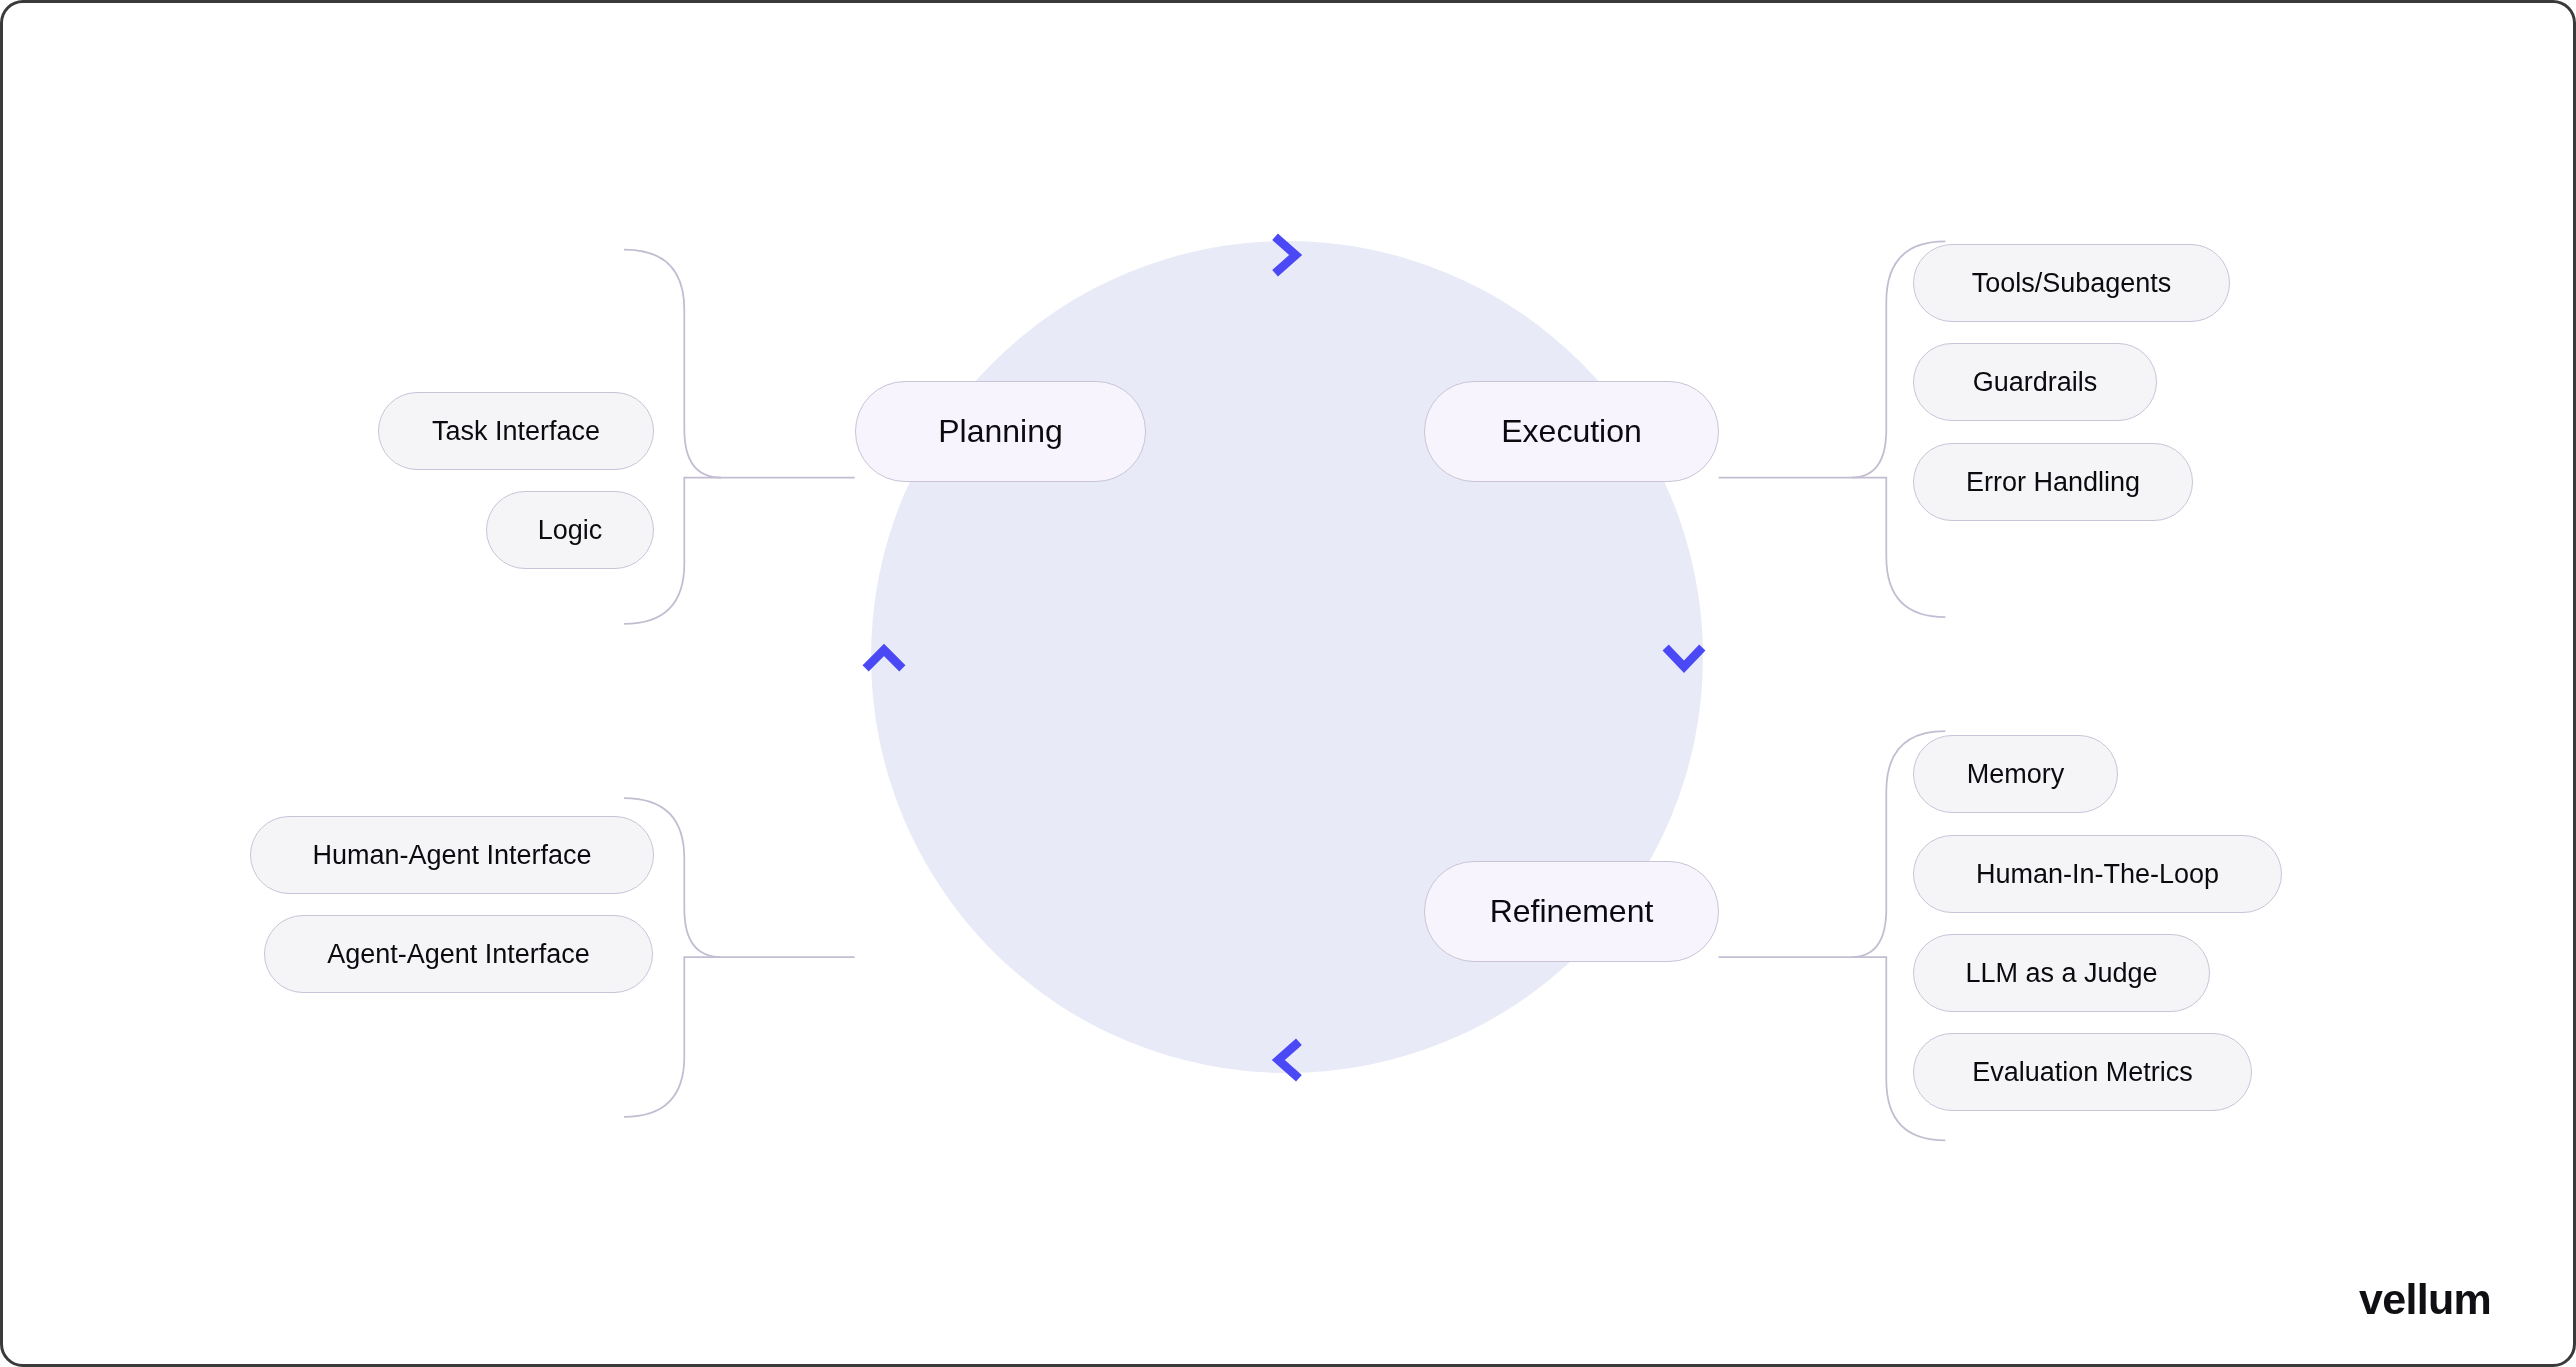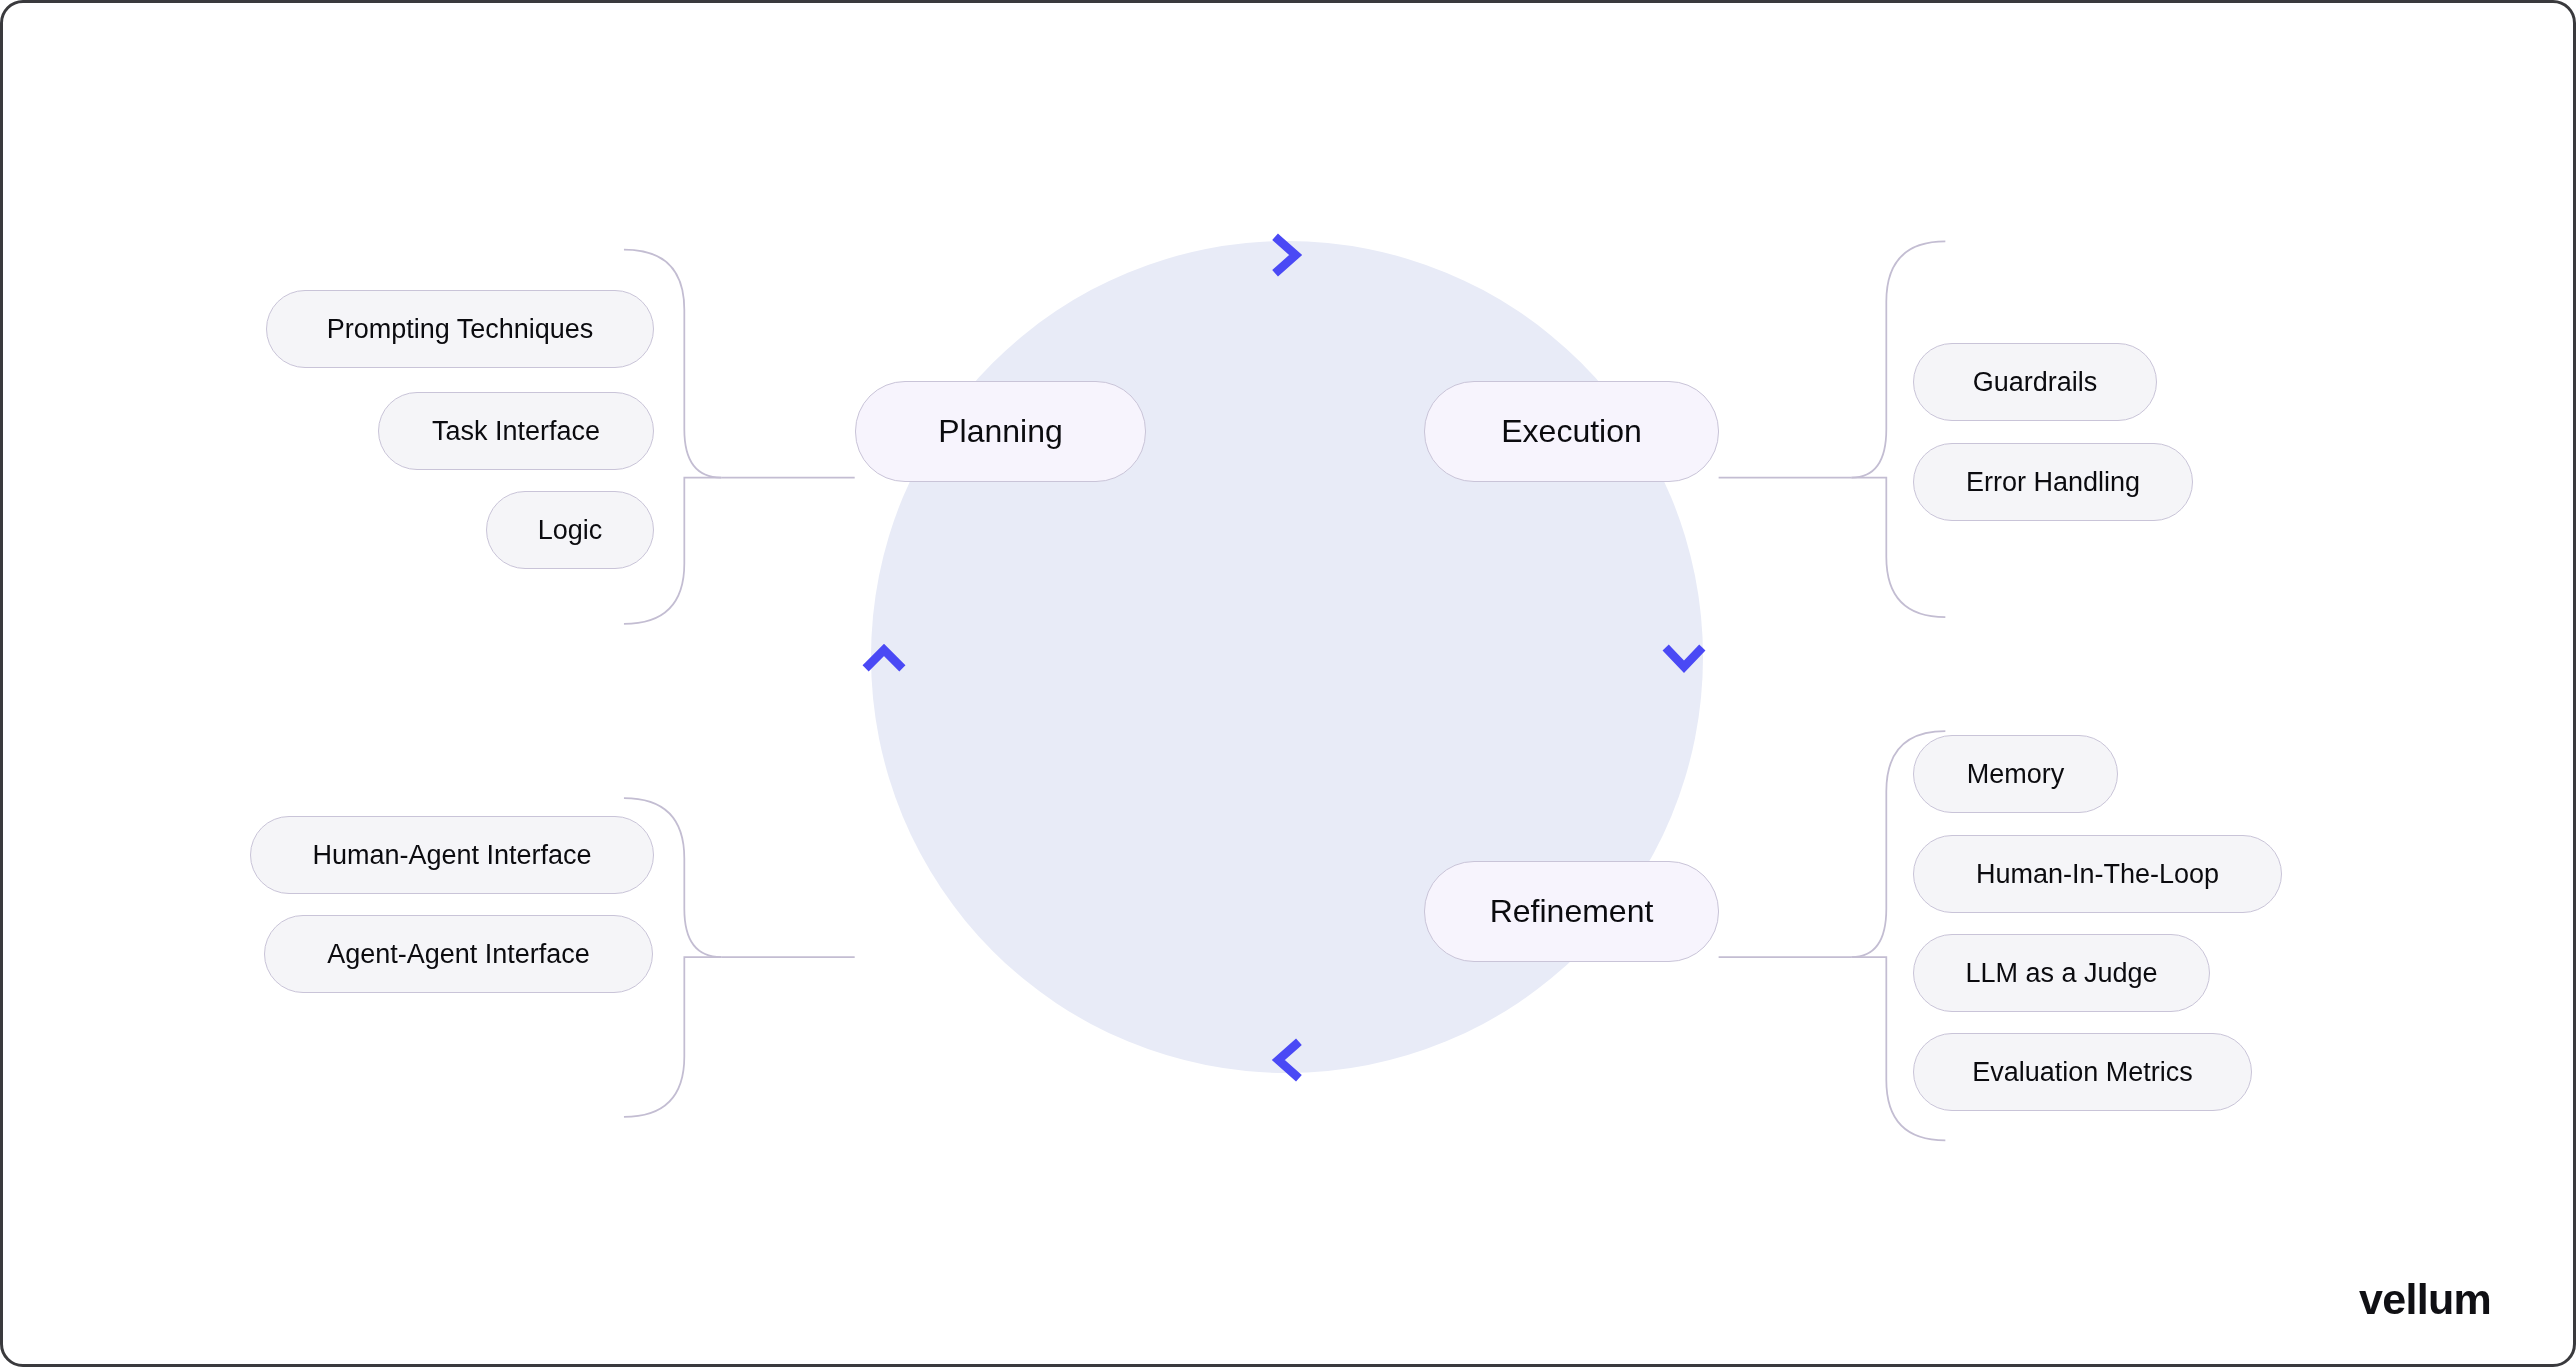--- a/index.html
+++ b/index.html
@@ -234,30 +234,30 @@
   <div class="category-node" id="cat-planning">
     <span>Planning</span>
   </div>
   <div class="category-node" id="cat-execution">
     <span>Execution</span>
   </div>
   <div class="category-node" id="cat-refinement">
     <span>Refinement</span>
   </div>
 
-  <div class="leaf-node" id="leaf-prompting">
-    <span>Prompting Techniques</span>
-  </div>
   <div class="leaf-node" id="leaf-task-plan">
     <span>Task Interface</span>
   </div>
   <div class="leaf-node" id="leaf-logic">
     <span>Logic</span>
   </div>
 
+  <div class="leaf-node" id="leaf-tools">
+    <span>Tools/Subagents</span>
+  </div>
   <div class="leaf-node" id="leaf-guardrails">
     <span>Guardrails</span>
   </div>
   <div class="leaf-node" id="leaf-error">
     <span>Error Handling</span>
   </div>
 
   <div class="leaf-node" id="leaf-human-agent">
     <span>Human-Agent Interface</span>
   </div>

